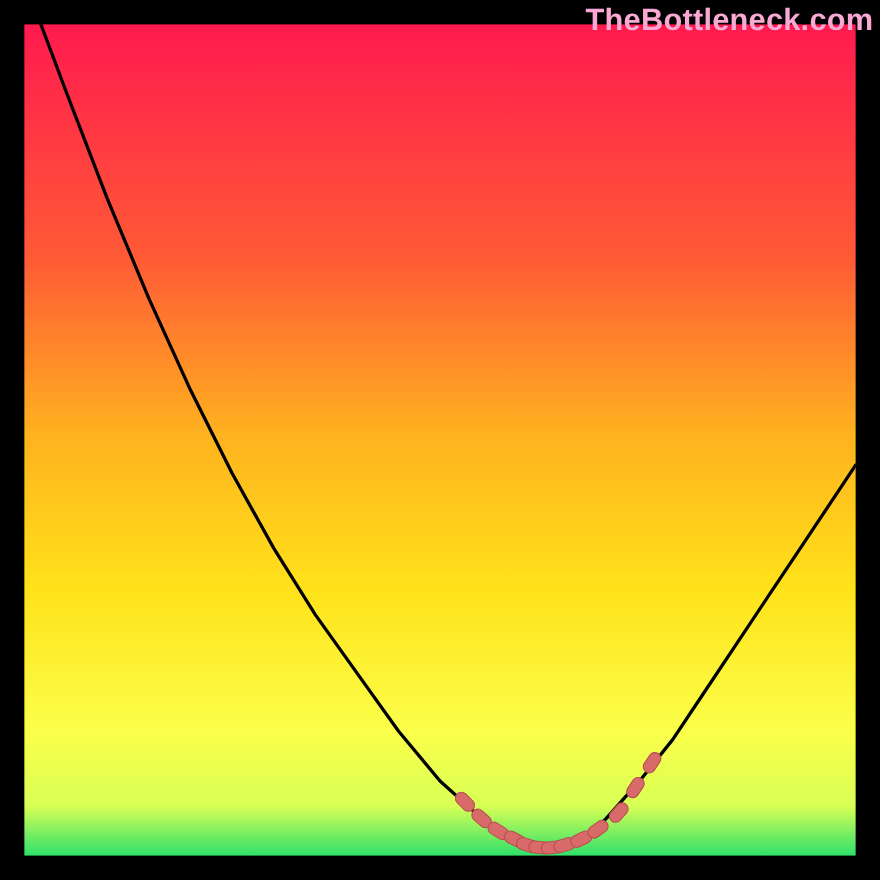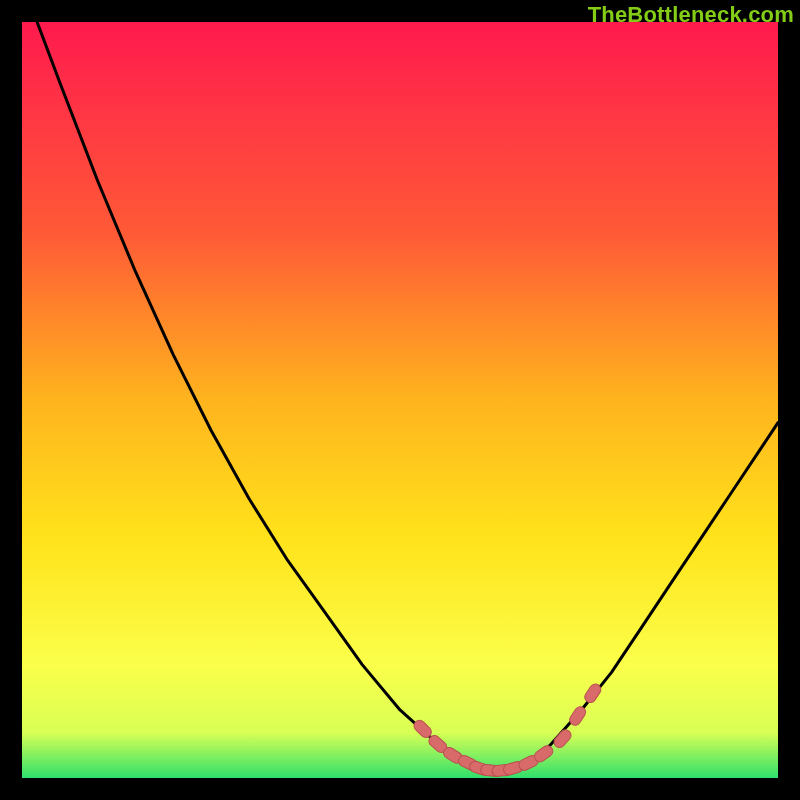--- a/index.html
+++ b/index.html
@@ -16,23 +16,23 @@
     top: 22px;
     width: 756px;
     height: 756px;
     background: #000;
   }
   .watermark {
     position: absolute;
     top: 2px;
     right: 6px;
     font-family: Arial, Helvetica, sans-serif;
-    font-size: 22px;
+    font-size: 28px;
     font-weight: 600;
-    color: #84cc16;
+    color: #f9a8d4;
     letter-spacing: 0.2px;
     user-select: none;
   }
   svg { display: block; }
 </style>
 </head>
 <body>
 
 <div class="frame">
   <svg class="plot-svg" width="756" height="756" viewBox="0 0 756 756">

